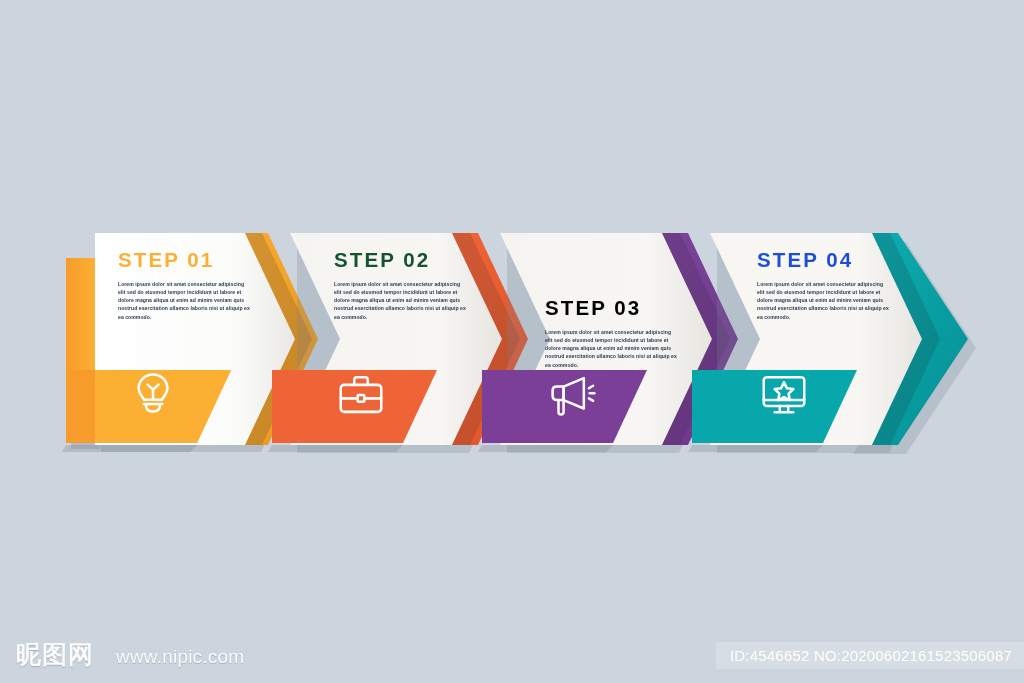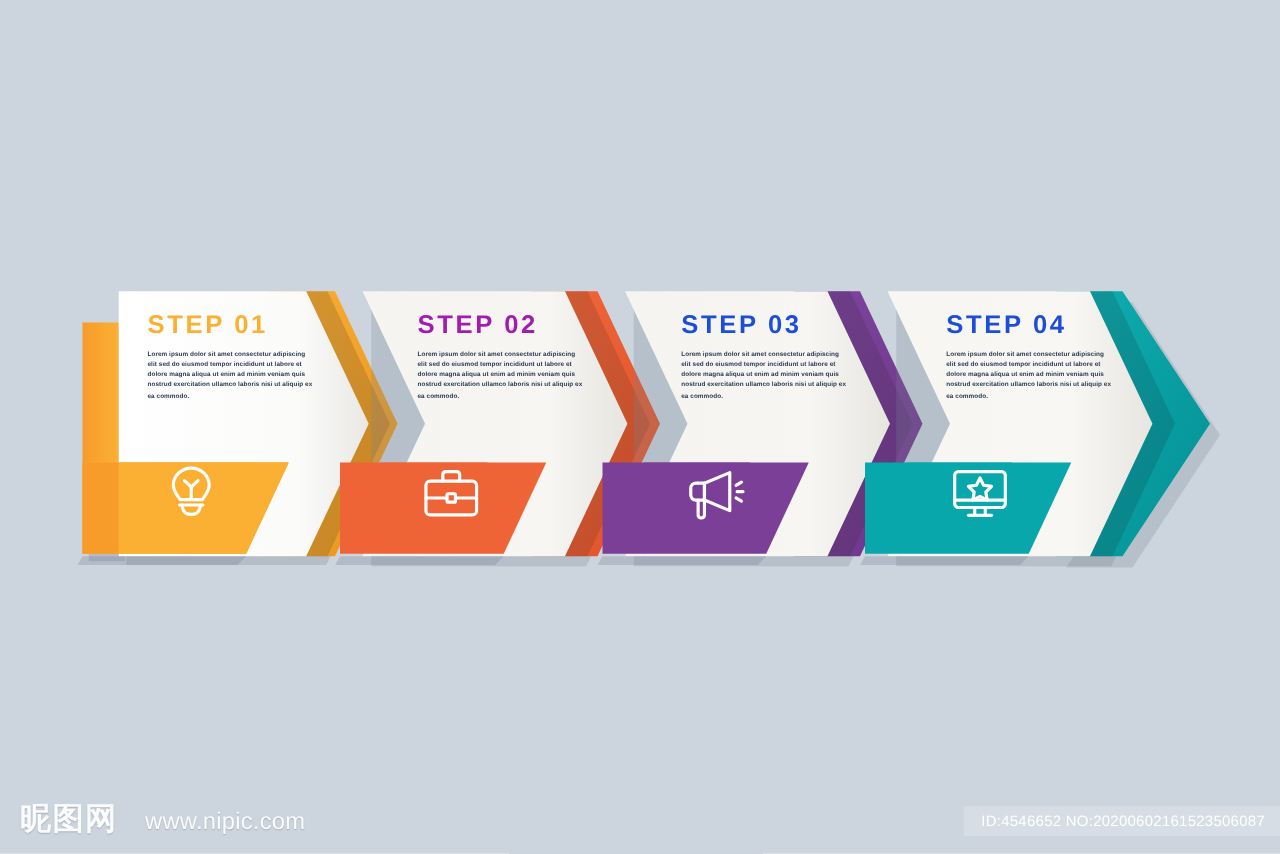--- a/index.html
+++ b/index.html
@@ -108,21 +108,21 @@
     letter-spacing: 0.2px;
     text-shadow: 0 1px 1px rgba(120,135,150,0.55);
   }
 
   #watermark-id {
     position: absolute;
     right: 0px;
     bottom: 14px;
     background: rgba(255,255,255,0.20);
     color: #ffffff;
-    font-size: 12px;
+    font-size: 15px;
     letter-spacing: 0.2px;
     padding: 5px 12px 5px 14px;
     white-space: nowrap;
   }
 </style>
 </head>
 <body>
 
 <div id="stage">
 
@@ -212,21 +212,21 @@
         <path d="M 290,233 L 452,233 L 502,339 L 452,445 L 290,445 L 340,339 Z" fill="url(#g2panel)"></path>
 
         <path d="M 452,233 L 470,233 L 520,339 L 470,445 L 452,445 L 502,339 Z" fill="rgba(90,55,40,0.22)"></path>
 
         <path d="M 272,443 L 272,370 L 437,370 L 403,443 Z" fill="#ef6437"></path>
         <path d="M 305,370 L 390,370 L 305,443 Z" fill="#ef6437"></path>
         <path d="M 272,445 L 403,445 L 396,452 L 268,452 Z" fill="rgba(120,130,145,0.30)"></path>
       </svg>
 
       <div class="step-text" style="left:334px; top:250px;">
-        <div class="step-title" style="color:#a21caf;">STEP 02</div>
+        <div class="step-title" style="color:#14532d;">STEP 02</div>
         <div class="step-body">Lorem ipsum dolor sit amet consectetur adipiscing elit sed do eiusmod tempor incididunt ut labore et dolore magna aliqua ut enim ad minim veniam quis nostrud exercitation ullamco laboris nisi ut aliquip ex ea commodo.</div>
       </div>
 
       <div class="step-icon" style="left:334px; top:368px;">
         <svg viewBox="0 0 64 64" fill="none" stroke="#ffffff" stroke-width="3" stroke-linecap="round" stroke-linejoin="round">
           <rect x="8" y="20" width="48" height="32" rx="4"></rect>
           <path d="M24 20 L 24 14 C 24 12, 25 11, 27 11 L 37 11 C 39 11, 40 12, 40 14 L 40 20"></path>
           <path d="M8 36 L 27 36"></path>
           <path d="M37 36 L 56 36"></path>
           <rect x="28" y="32" width="8" height="8" rx="1.2"></rect>
@@ -255,21 +255,21 @@
         <path d="M 500,233 L 662,233 L 712,339 L 662,445 L 500,445 L 550,339 Z" fill="url(#g3panel)"></path>
 
         <path d="M 662,233 L 680,233 L 730,339 L 680,445 L 662,445 L 712,339 Z" fill="rgba(60,40,70,0.22)"></path>
 
         <path d="M 482,443 L 482,370 L 647,370 L 613,443 Z" fill="#7b3f98"></path>
         <path d="M 515,370 L 600,370 L 515,443 Z" fill="#7b3f98"></path>
         <path d="M 482,445 L 613,445 L 606,452 L 478,452 Z" fill="rgba(120,130,145,0.30)"></path>
       </svg>
 
       <div class="step-text" style="left:545px; top:250px;">
-        <div class="step-title" style="color:#1d4ed8;">STEP 03</div>
+        <div class="step-title" style="color:#000000;margin-top:48px;">STEP 03</div>
         <div class="step-body">Lorem ipsum dolor sit amet consectetur adipiscing elit sed do eiusmod tempor incididunt ut labore et dolore magna aliqua ut enim ad minim veniam quis nostrud exercitation ullamco laboris nisi ut aliquip ex ea commodo.</div>
       </div>
 
       <div class="step-icon" style="left:545px; top:368px;">
         <svg viewBox="0 0 64 64" fill="none" stroke="#ffffff" stroke-width="3" stroke-linecap="round" stroke-linejoin="round">
           <path d="M22 22 L 46 12 L 46 48 L 22 38 Z"></path>
           <path d="M22 22 L 14 22 C 11 22, 9 24, 9 27 L 9 33 C 9 36, 11 38, 14 38 L 22 38 Z"></path>
           <path d="M16 38 L 16 52 C 16 54, 17.5 55, 19 55 C 20.5 55, 22 54, 22 52 L 22 38"></path>
           <path d="M52 24 L 57 21"></path>
           <path d="M53 30 L 58.5 30"></path>

